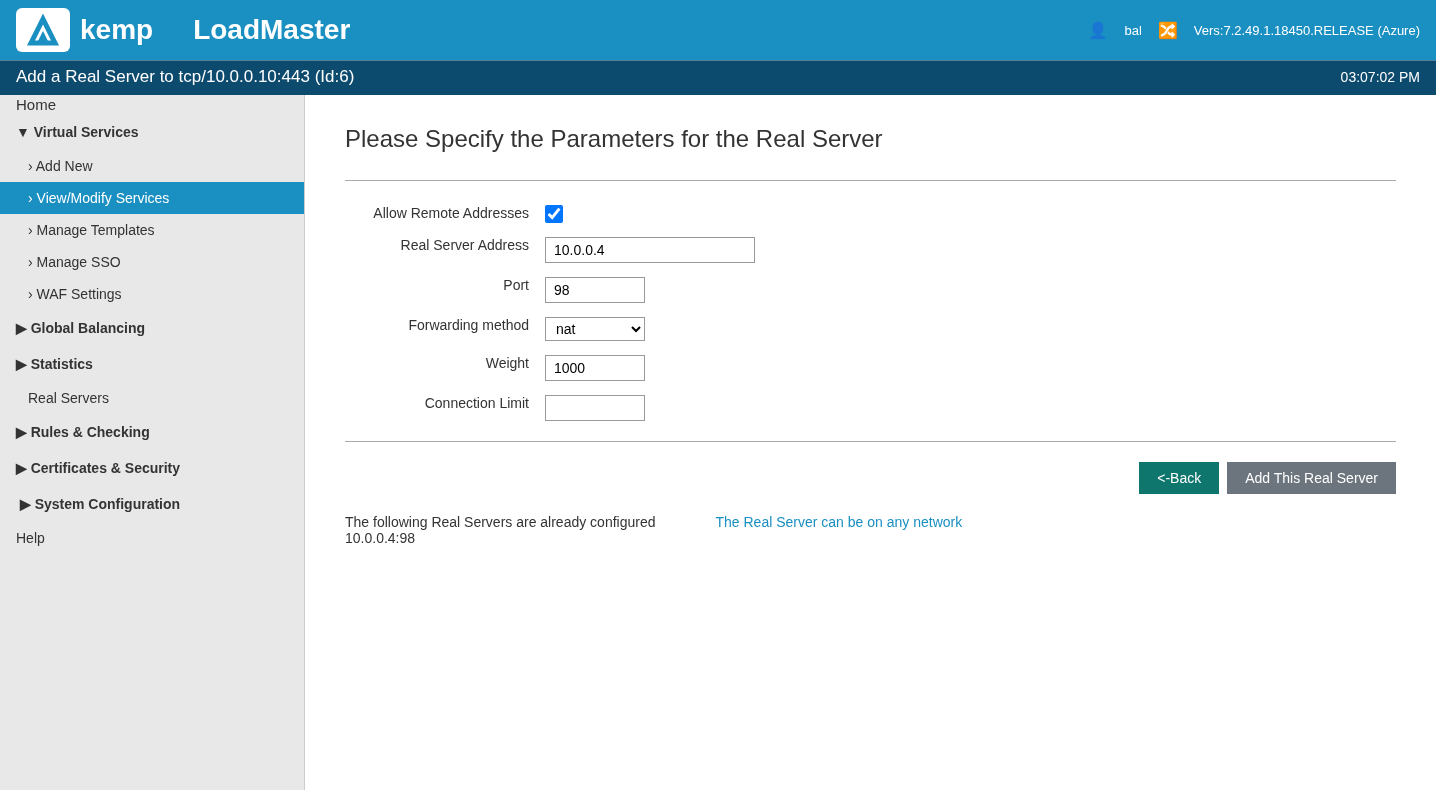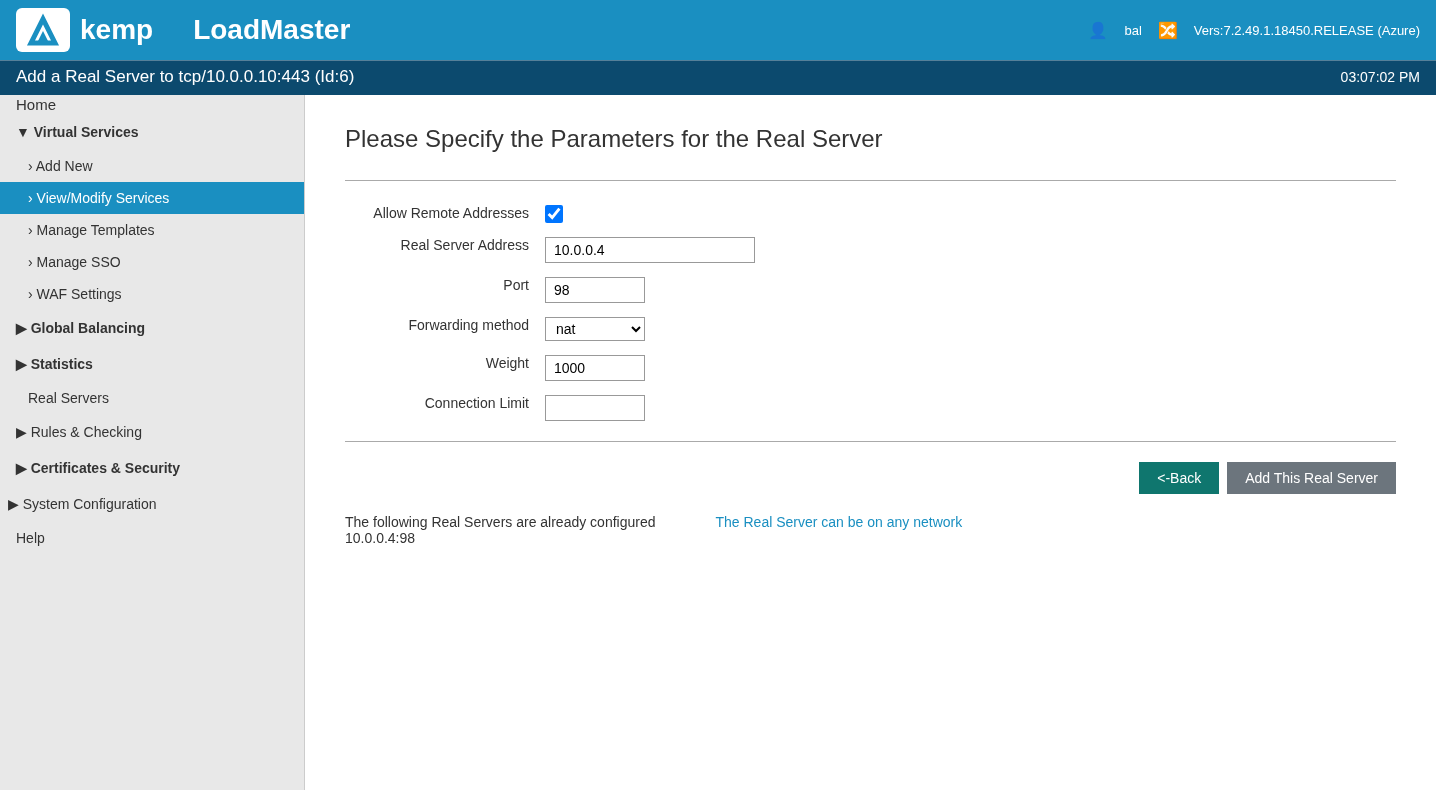--- a/index.html
+++ b/index.html
@@ -99,27 +99,27 @@
     <div class="sidebar-item" style="font-weight:bold;padding:10px 16px;">
       <span>▶ </span><span>Global Balancing</span>
     </div>
 
     <div class="sidebar-item" style="font-weight:bold;padding:10px 16px;">
       <span>▶ </span><span>Statistics</span>
     </div>
 
     <div class="sidebar-item" style="padding:8px 16px 8px 28px;">Real Servers</div>
 
-    <div class="sidebar-item" style="font-weight:normal;padding:10px 16px;">
+    <div class="sidebar-item" style="font-weight:bold;padding:10px 16px;">
       <span>▶ </span><span>Rules &amp; Checking</span>
     </div>
     <div class="sidebar-item" style="font-weight:bold;padding:10px 16px;">
       <span>▶ </span><span>Certificates &amp; Security</span>
     </div>
-    <div class="sidebar-item" style="font-weight:normal;padding:10px 8px;">
+    <div class="sidebar-item" style="font-weight:bold;padding:10px 20px;">
       <span>▶ </span><span>System Configuration</span>
     </div>
 
     <div class="sidebar-item" style="padding:8px 16px;">Help</div>
   </div>
 
   <div class="main">
     <h2 class="page-heading">Please Specify the Parameters for the Real Server</h2>
     <hr class="divider-line">
 

